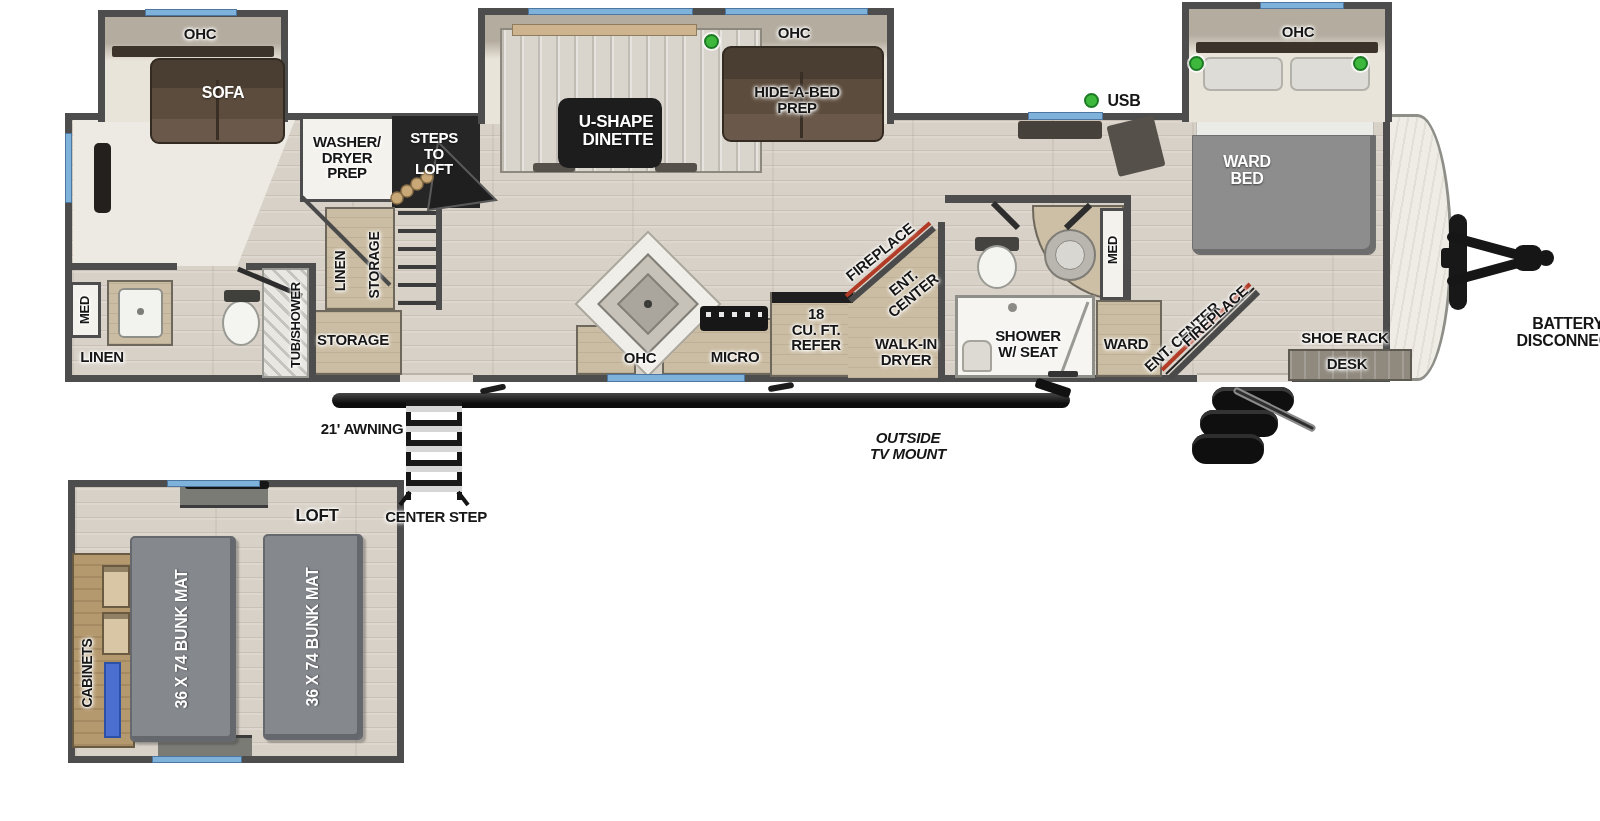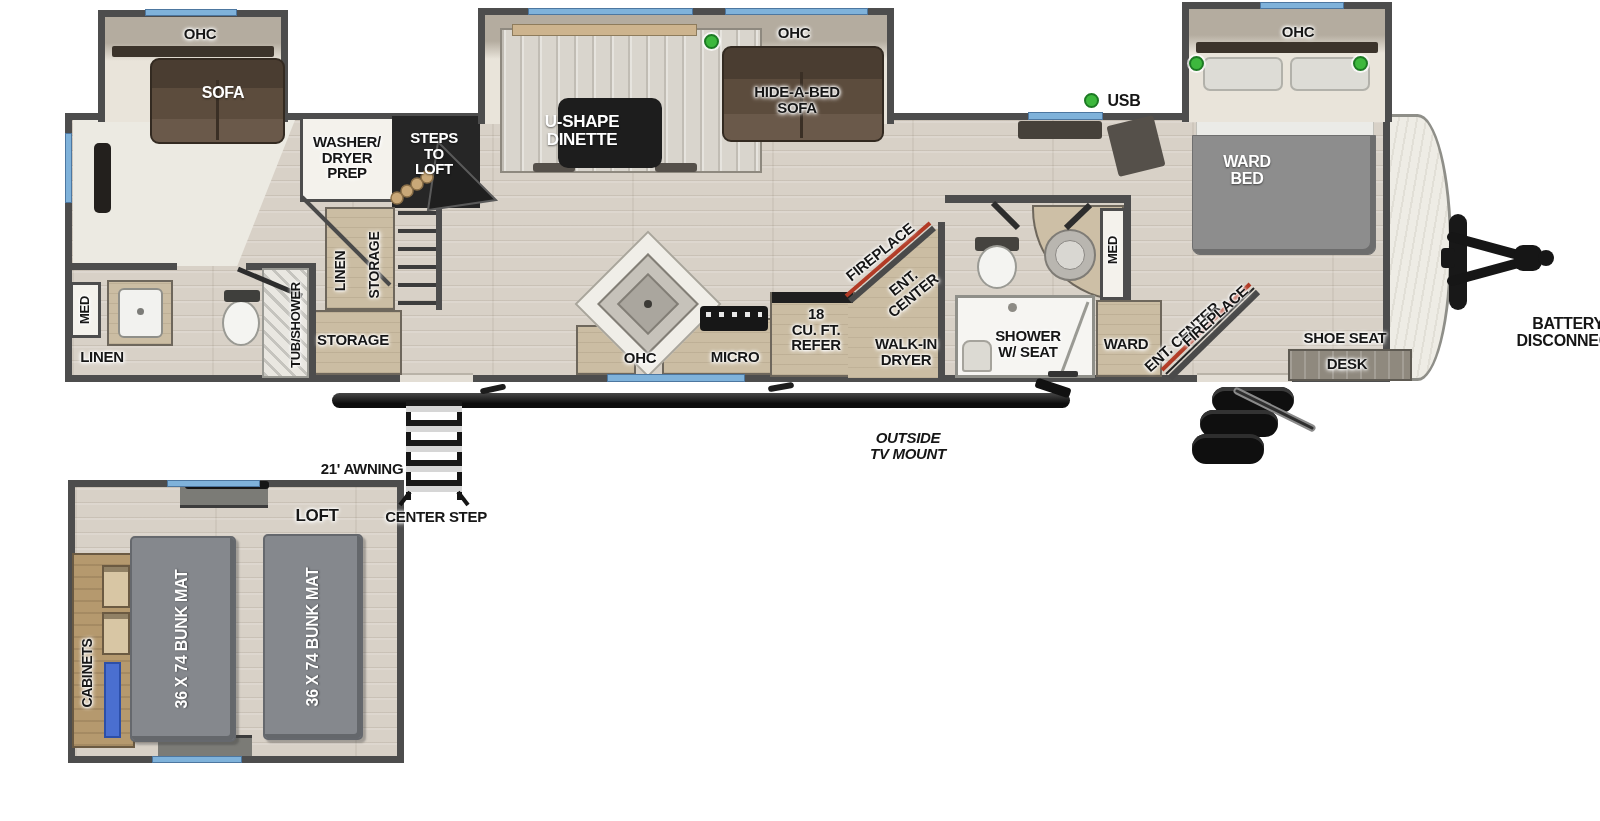--- a/index.html
+++ b/index.html
@@ -235,25 +235,25 @@
     <rect x="1048" y="371" width="30" height="6" rx="2" fill="#333"></rect>
   </svg>
 
   <div class="abs dot" style="left:704px;top:34px;"></div>
   <div class="abs dot" style="left:1084px;top:93px;"></div>
   <div class="abs dot" style="left:1189px;top:56px;"></div>
   <div class="abs dot" style="left:1353px;top:56px;"></div>
 
   <div class="lbl" style="left:200px;top:34px;">OHC</div>
   <div class="lbl w s16" style="left:223px;top:93px;">SOFA</div>
-  <div class="lbl w s17" style="left:582px;top:131px;">U-SHAPE
+  <div class="lbl w s17" style="left:616px;top:131px;text-align:right;">U-SHAPE
 DINETTE</div>
   <div class="lbl" style="left:794px;top:33px;">OHC</div>
   <div class="lbl" style="left:797px;top:100px;">HIDE-A-BED
-SOFA</div>
+PREP</div>
   <div class="lbl" style="left:1298px;top:32px;">OHC</div>
   <div class="lbl w s16" style="left:1247px;top:171px;">WARD
 BED</div>
   <div class="lbl s16" style="left:1124px;top:101px;">USB</div>
   <div class="lbl" style="left:347px;top:157px;">WASHER/
 DRYER
 PREP</div>
   <div class="lbl w" style="left:434px;top:153px;text-align:center;">STEPS
 TO
 LOFT</div>
@@ -272,25 +272,25 @@
   <div class="lbl d39" style="left:908px;top:289px;">ENT.
 CENTER</div>
   <div class="lbl" style="left:906px;top:352px;">WALK-IN
 DRYER</div>
   <div class="lbl" style="left:1028px;top:344px;">SHOWER
 W/ SEAT</div>
   <div class="lbl v s13" style="left:1113px;top:250px;">MED</div>
   <div class="lbl" style="left:1126px;top:344px;">WARD</div>
   <div class="lbl d42" style="left:1182px;top:337px;">ENT. CENTER</div>
   <div class="lbl d42" style="left:1215px;top:316px;">FIREPLACE</div>
-  <div class="lbl" style="left:1345px;top:338px;">SHOE SEAT</div>
+  <div class="lbl" style="left:1345px;top:338px;">SHOE RACK</div>
   <div class="lbl" style="left:1347px;top:364px;">DESK</div>
   <div class="lbl s16" style="left:1568px;top:333px;">BATTERY
 DISCONNECT</div>
-  <div class="lbl" style="left:362px;top:429px;margin-top:40px;">21' AWNING</div>
+  <div class="lbl" style="left:362px;top:429px;">21' AWNING</div>
   <div class="lbl" style="left:436px;top:517px;">CENTER STEP</div>
   <div class="lbl" style="left:908px;top:446px;font-style:italic;">OUTSIDE
 TV MOUNT</div>
   <div class="lbl s17" style="left:317px;top:516px;">LOFT</div>
   <div class="lbl v s14" style="left:87px;top:673px;">CABINETS</div>
   <div class="lbl v w s16" style="left:182px;top:639px;">36 X 74 BUNK MAT</div>
   <div class="lbl v w s16" style="left:313px;top:637px;">36 X 74 BUNK MAT</div>
 
 </div>
 

